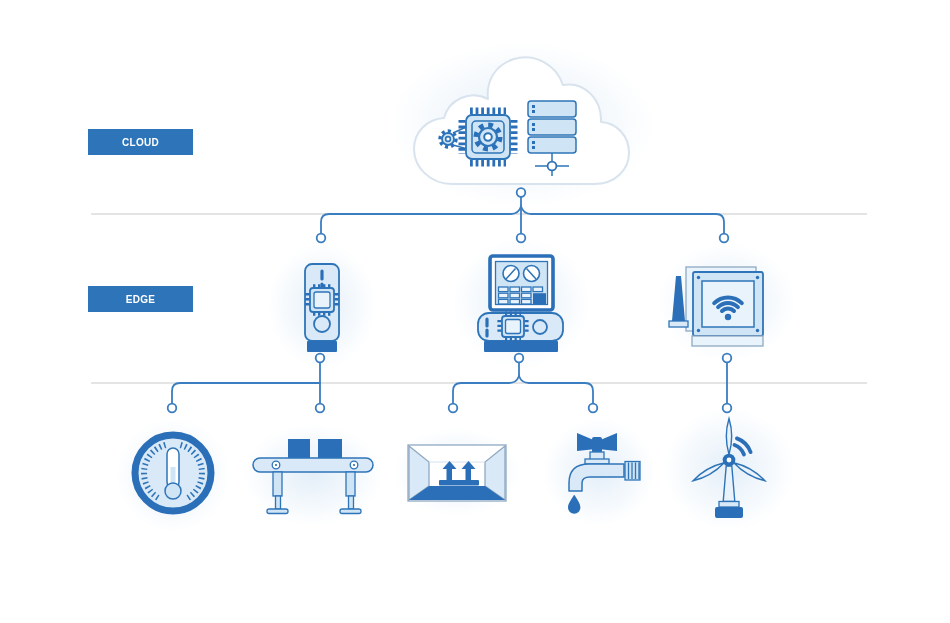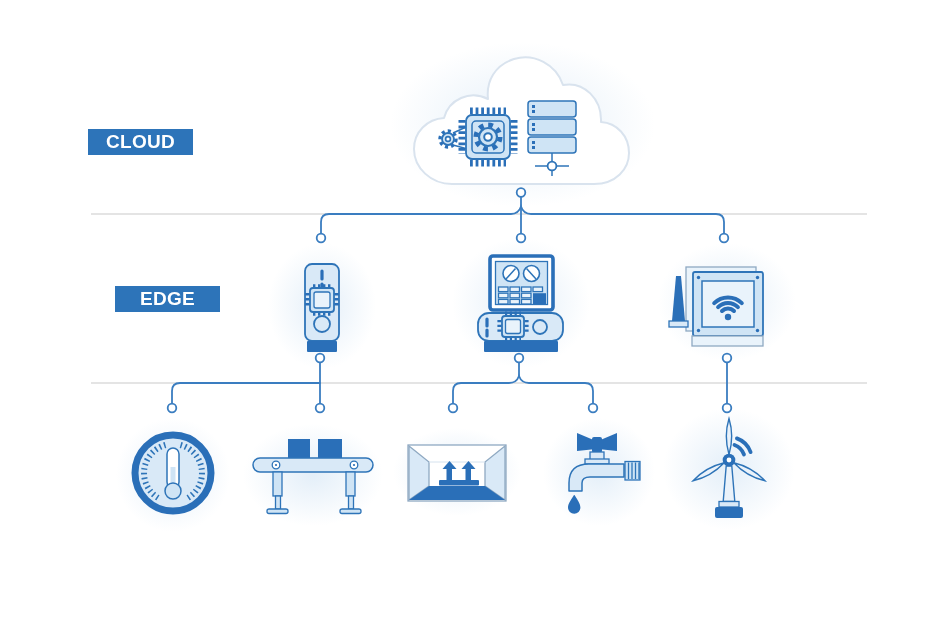--- a/index.html
+++ b/index.html
@@ -9,23 +9,23 @@
     --connector-blue:#3a7dc0; --divider-gray:#c9c9c9; --cloud-outline:#d9e3ee;
     --soft-stroke:#8fa9c2;
   }
   html,body{margin:0;padding:0;background:#fff;}
   .canvas{position:relative;width:950px;height:623px;background:#fff;overflow:hidden;
           font-family:"Liberation Sans",sans-serif;}
   .glow{position:absolute;border-radius:50%;
         background:radial-gradient(closest-side,rgba(183,212,238,.38),rgba(183,212,238,0));}
   .label{position:absolute;display:flex;align-items:center;justify-content:center;
          background:var(--label-bg);color:var(--label-text);font-weight:bold;
-         font-size:19px;letter-spacing:.3px;}
+         font-size:10px;letter-spacing:.3px;}
   #lab-cloud{left:88px;top:129px;width:105px;height:26px;}
-  #lab-edge{left:88px;top:286px;width:105px;height:26px;margin-left:27px;}
+  #lab-edge{left:88px;top:286px;width:105px;height:26px;}
   #lab-sensors{left:88px;top:540px;width:198px;height:25px;font-size:13px;}
   svg.diagram{position:absolute;left:0;top:0;}
 
   
   .gray{stroke:var(--divider-gray);stroke-width:1.2;fill:none;}
   .ln{stroke:var(--connector-blue);stroke-width:1.8;fill:none;stroke-linecap:round;}
   .node{fill:#fff;stroke:var(--connector-blue);stroke-width:1.8;}
   .o{stroke:var(--stroke-blue);stroke-width:1.8;}
   .o15{stroke:var(--stroke-blue);stroke-width:1.5;}
   .o13{stroke:var(--stroke-blue);stroke-width:1.3;}

